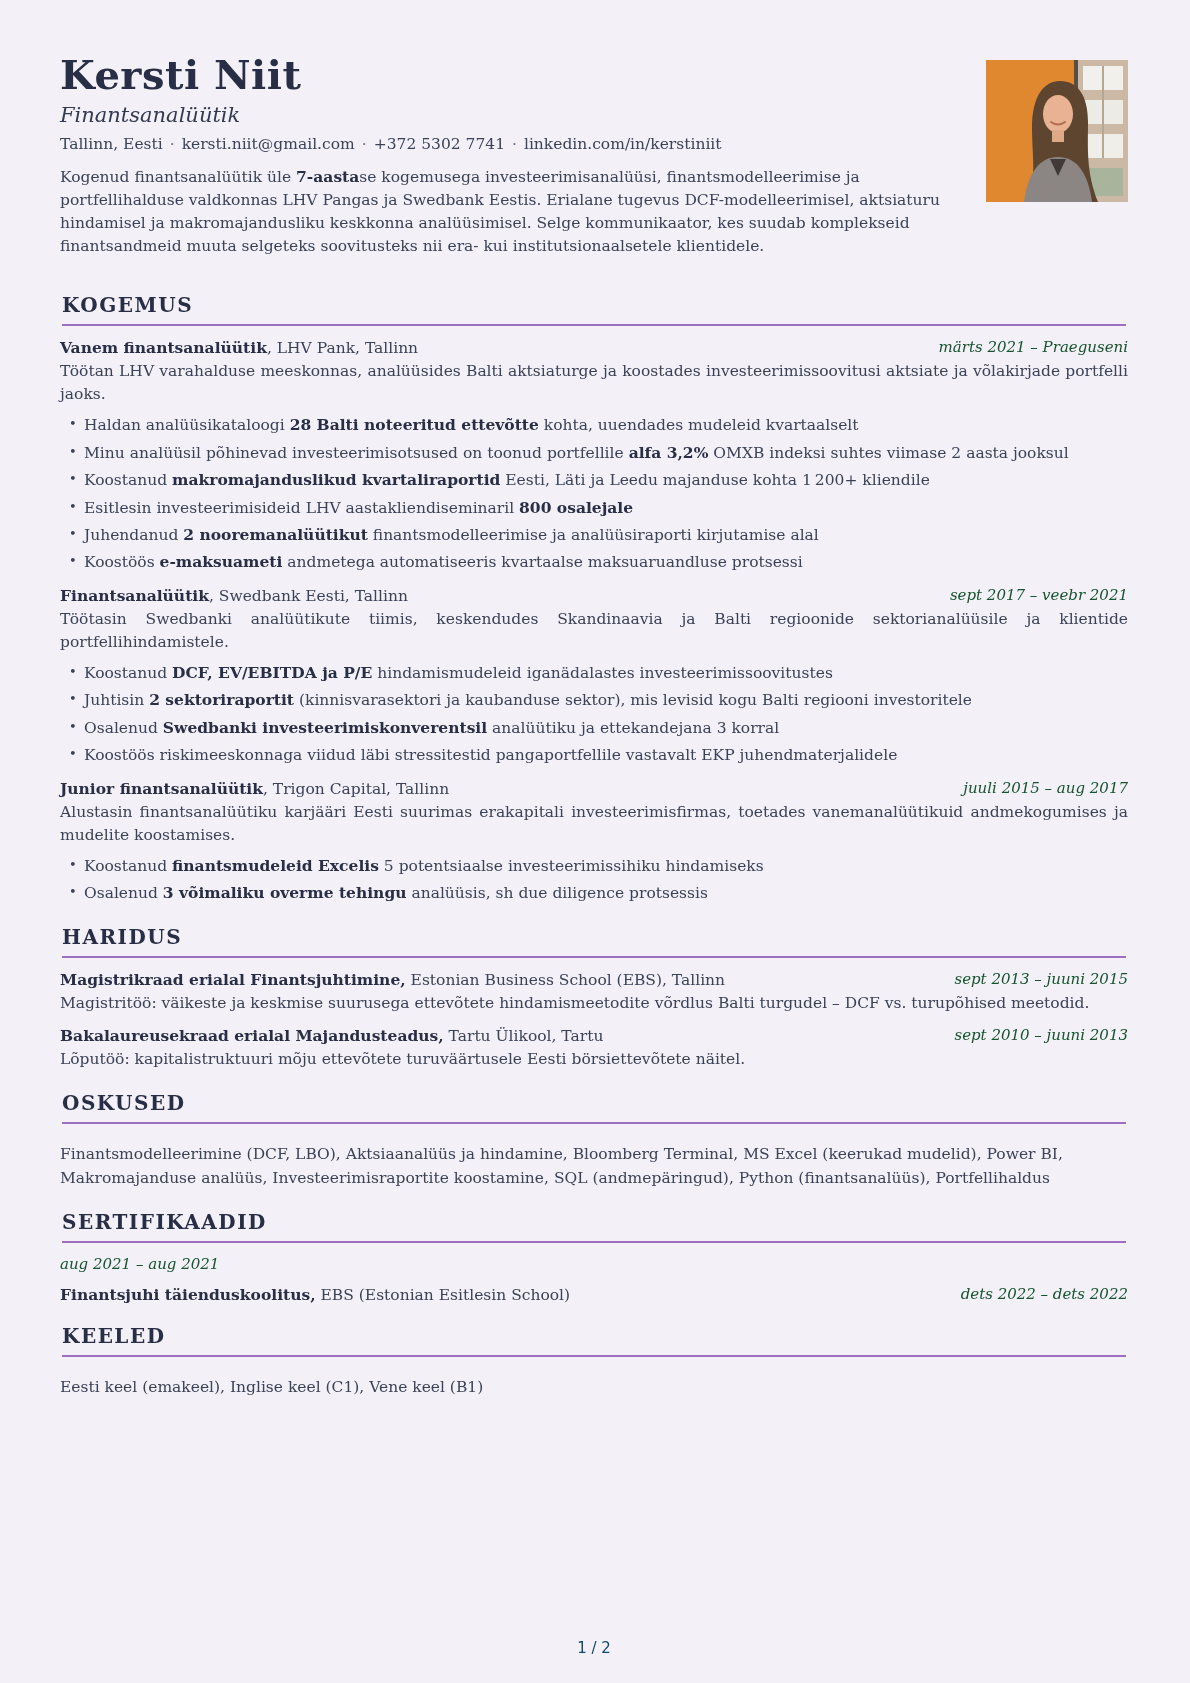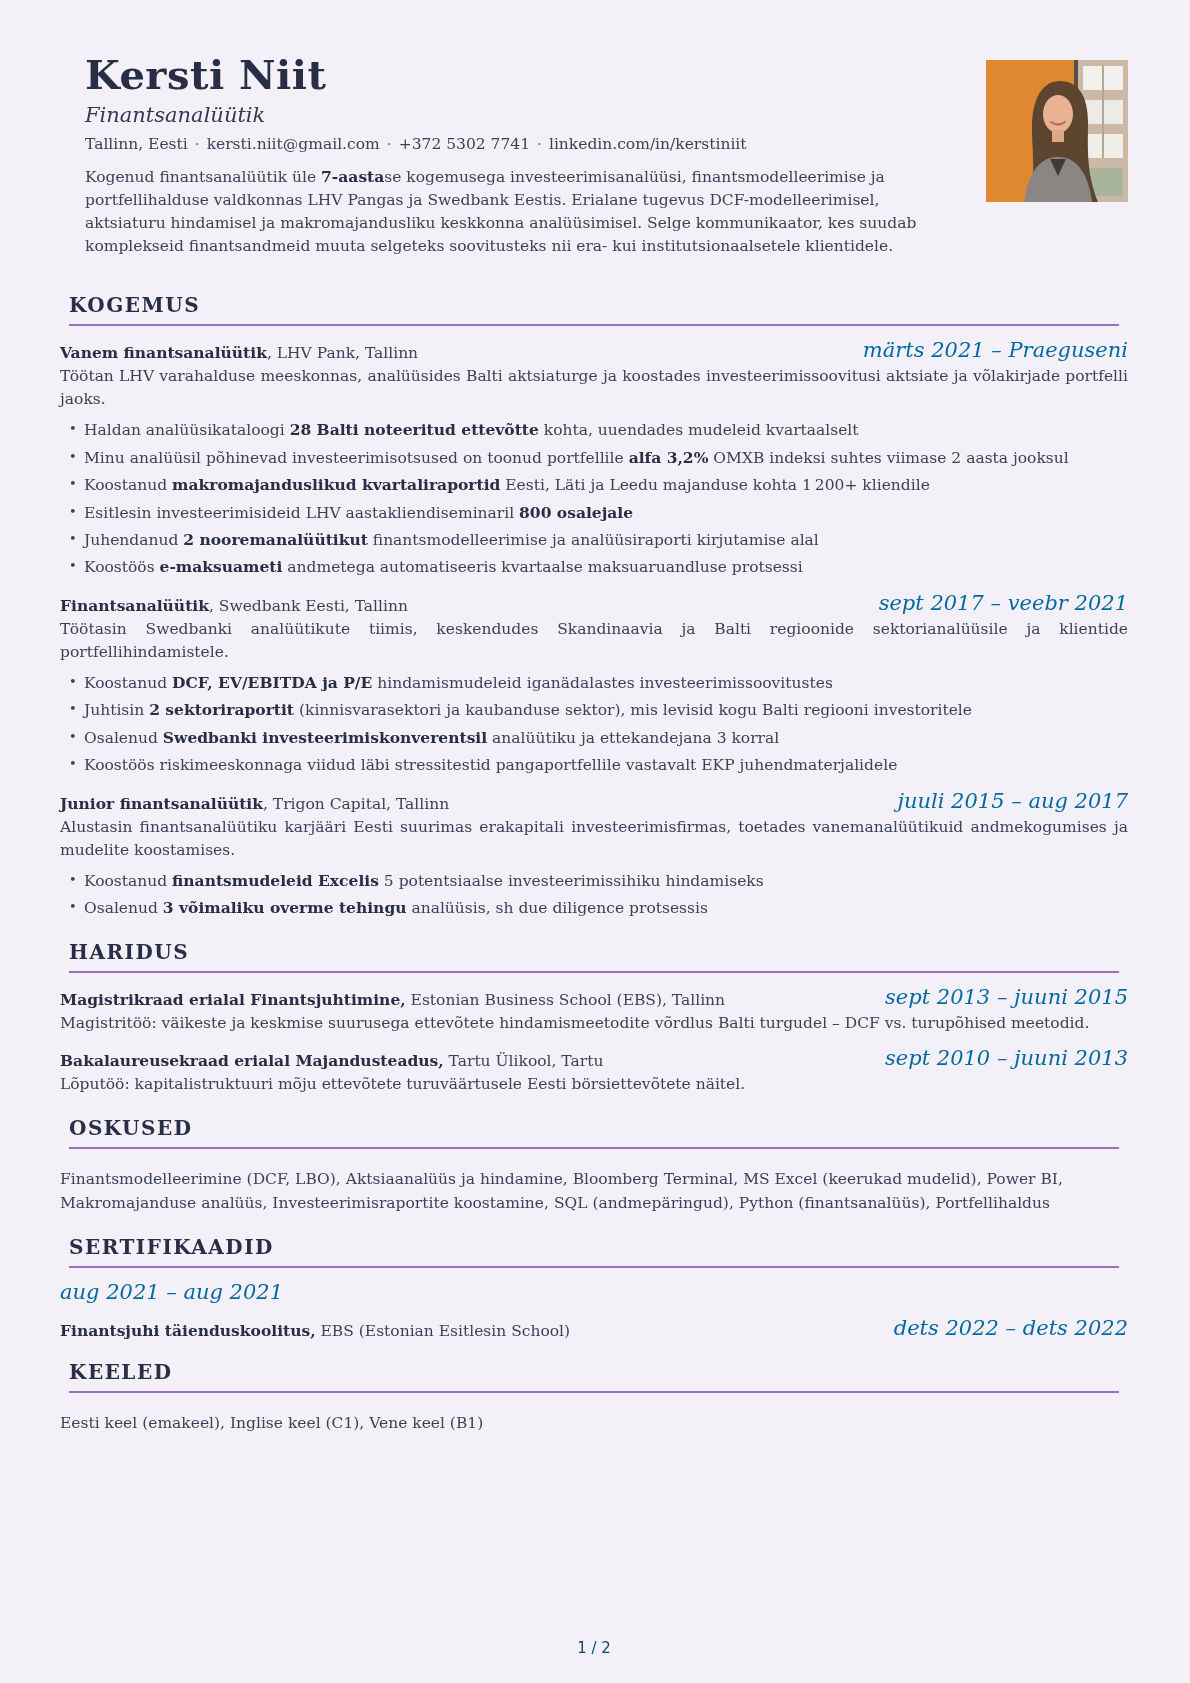--- a/index.html
+++ b/index.html
@@ -9,40 +9,40 @@
     background: #f4f0f7;
     color: #3a4258;
     font-family: "DejaVu Serif", serif;
     display: flex; flex-direction: column;
     padding: 54px 62px 0 60px;
     overflow: hidden;
   }
   .content { flex: 1 1 auto; }
 
   
-  .header-row { display: flex; justify-content: space-between; gap: 36px; margin-left: 25px; }
+  .header-row { display: flex; justify-content: space-between; gap: 36px; }
   .header-text { flex: 1 1 auto; max-width: 882px; }
   h1 { margin: 0; font-size: 40px; line-height: 1.05; color: #272e45; letter-spacing: .5px; font-weight: 700; }
   .role { margin-top: 7px; font-style: italic; font-size: 21px; color: #323a52; }
   .contact { margin-top: 8px; font-size: 15.5px; }
   .contact .sep { margin: 0 7px; color: #6b7186; }
   .summary { margin-top: 13px; font-size: 15.5px; line-height: 1.48; }
   .photo { flex: 0 0 142px; width: 142px; height: 142px; margin-top: 6px; overflow: hidden; }
 
   
   section { margin-top: 20px; }
   h2 {
-    margin: 9px; font-size: 20px; color: #272e45; letter-spacing: 1.5px;
+    margin: 2px; font-size: 20px; color: #272e45; letter-spacing: 1.5px;
     font-weight: 700; padding-bottom: 7px; border-bottom: 2px solid #9d6fc3;
   }
   .entry { margin-top: 12px; }
-  .entry-head { display: flex; justify-content: space-between; align-items: flex-end; gap: 18px; }
+  .entry-head { display: flex; justify-content: space-between; align-items: flex-start; gap: 18px; }
   .entry-title { font-size: 15.5px; }
   .entry-title b { color: #272e45; }
-  .entry-date { font-style: italic; font-size: 21px; white-space: nowrap; color: #0369a1; }
+  .entry-date { font-style: italic; font-size: 15px; white-space: nowrap; color: #14532d; }
   .desc { margin: 3px 0 0; font-size: 15.5px; line-height: 1.48; text-align: justify; }
   ul { list-style: none; margin: 8px 0 0; padding: 0; }
   li {
     position: relative; padding-left: 24px; margin-top: 5px;
     font-size: 15.5px; line-height: 1.45;
   }
   li::before { content: "\2022"; position: absolute; left: 9px; top: 1px; font-size: 13px; color: #3a4258; }
   b { font-weight: 700; color: #272e45; }
   .plain { margin-top: 19px; font-size: 15.5px; line-height: 1.5; }
 

